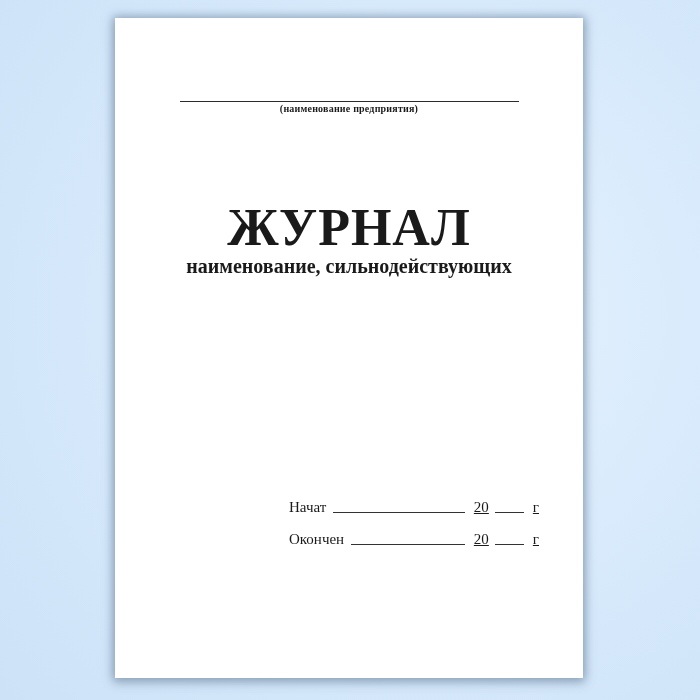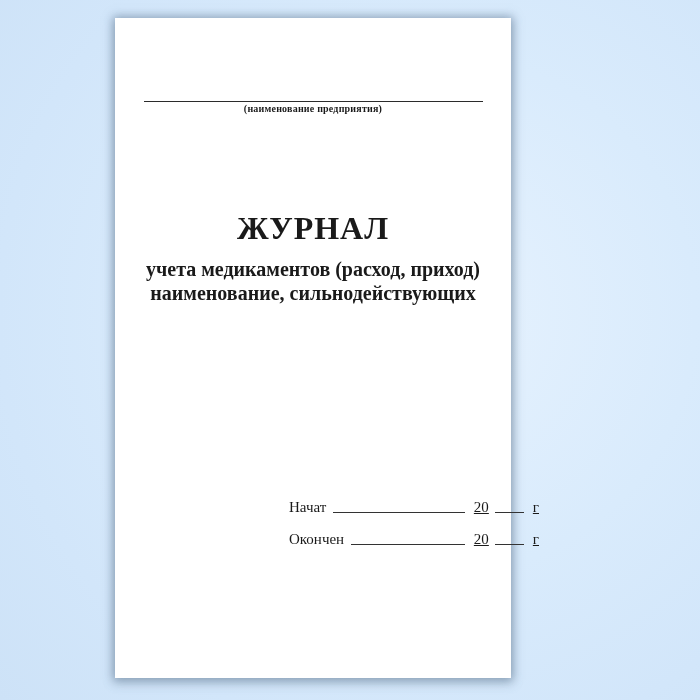--- a/index.html
+++ b/index.html
@@ -12,21 +12,21 @@
     height: 700px;
     overflow: hidden;
     background: radial-gradient(circle at 62% 45%, #e6f2fe 0%, #d9ebfc 45%, #d2e6fa 75%, #cde2f7 100%);
     font-family: "Liberation Serif", "DejaVu Serif", serif;
     color: #1a1a1a;
   }
   .page {
     position: absolute;
     left: 115px;
     top: 18px;
-    width: 396px;
+    width: 468px;
     height: 660px;
     background: #ffffff;
     box-shadow: 0 0 9px 2px rgba(104, 128, 153, 0.55),
                 0 4px 10px 1px rgba(104, 128, 153, 0.35);
   }
   
   .org-block {
     position: absolute;
     top: 83px;
     left: 0;
@@ -48,21 +48,21 @@
   
   .title-block {
     position: absolute;
     top: 184px;
     left: 0;
     width: 100%;
     text-align: center;
   }
   .journal-title {
     margin: 0;
-    font-size: 32px;
+    font-size: 52px;
     line-height: 52px;
     font-weight: bold;
     letter-spacing: 1px;
   }
   .journal-subtitle {
     margin: 0;
     font-size: 20px;
     line-height: 24px;
     font-weight: bold;
   }
@@ -109,21 +109,20 @@
 <div class="canvas">
   <div class="page">
 
     <div class="org-block">
       <div class="org-underline"></div>
       <div class="org-caption">(наименование предприятия)</div>
     </div>
 
     <div class="title-block">
       <h1 class="journal-title">ЖУРНАЛ</h1>
-      <div class="journal-subtitle first">учета медикаментов (расход, приход)</div>
       <div class="journal-subtitle">наименование, сильнодействующих</div>
     </div>
 
     <div class="fields">
 
       <div class="field-row">
         <span class="field-label">Начат</span>
         <span class="blank long"></span>
         <span class="year-prefix">20</span>
         <span class="blank short"></span>

